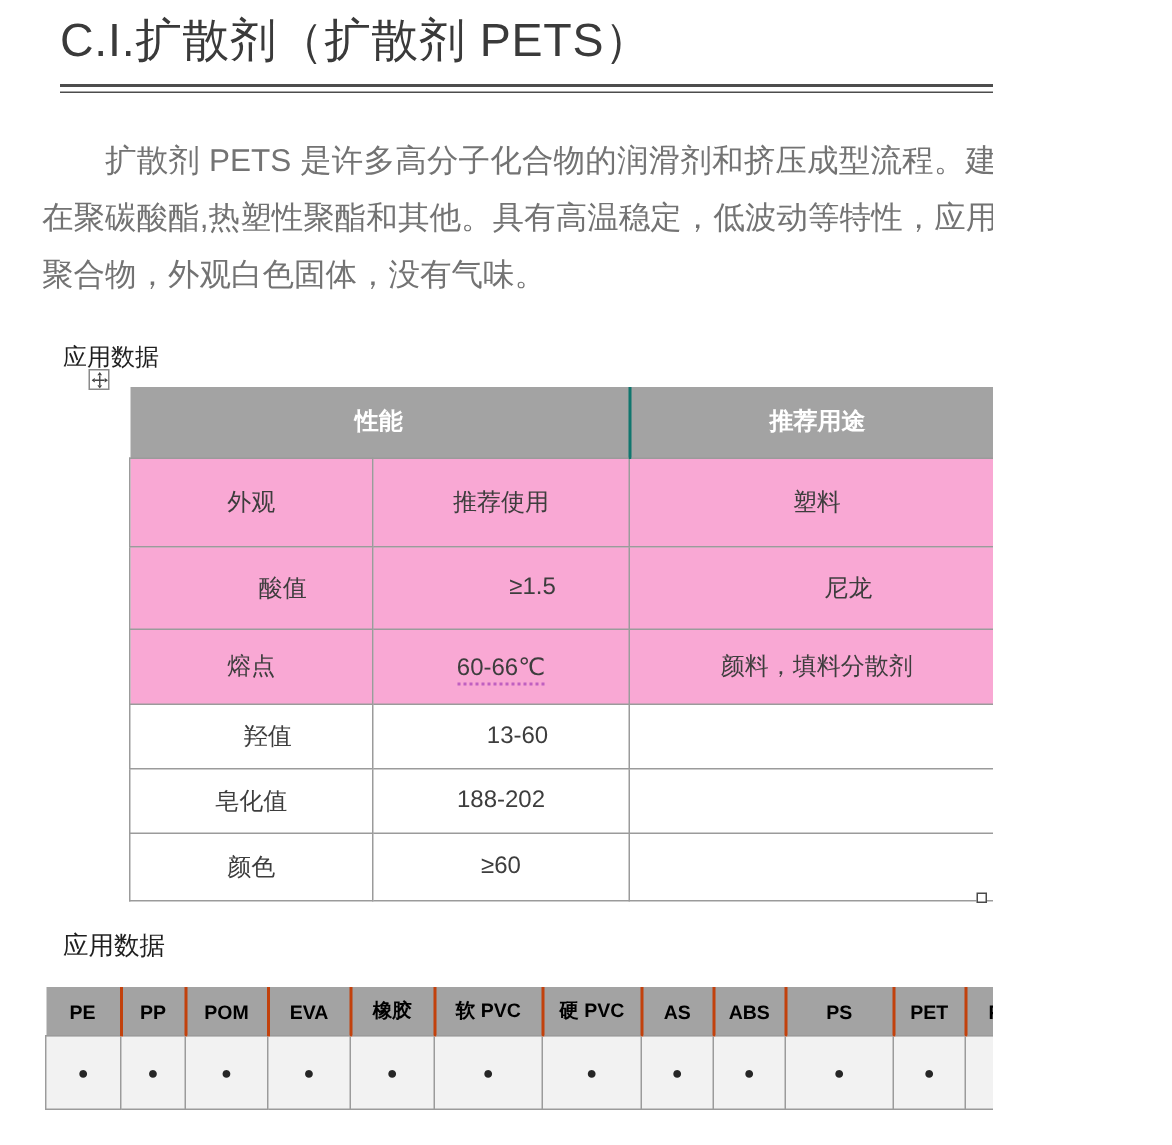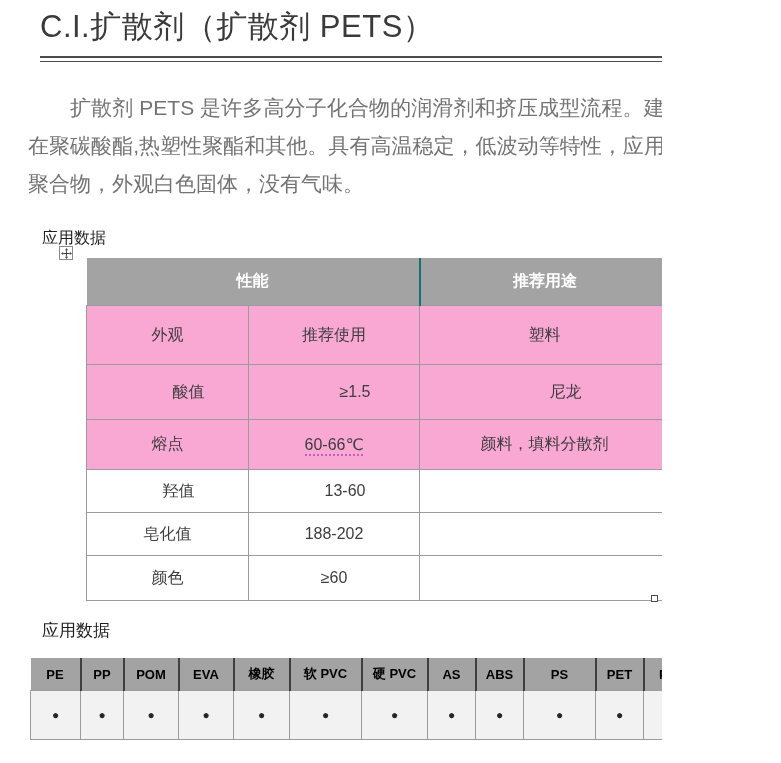--- a/index.html
+++ b/index.html
@@ -29,21 +29,21 @@
   table.t1 tr.plain td{background:#ffffff;}
   tr.r0 td{height:58px;} tr.r1 td{height:54px;padding-left:48px;} tr.r2 td{height:49px;}
   tr.r3 td{height:42px;padding-left:28px;} tr.r4 td{height:42px;} tr.r5 td{height:44px;}
   td.bd-black{border-left:2px solid #1a1a1a;border-bottom:2px solid #1a1a1a;}
   td.bl-black{border-left:2px solid #1a1a1a;}
   .squiggle{border-bottom:2px dotted #c05fc0;padding-bottom:1px;}
 
   
   table.t2{position:absolute;left:30px;top:658px;width:720px;border-collapse:collapse;table-layout:fixed;}
   table.t2 th{background:#a3a3a3;color:#000000;font-size:13px;font-weight:bold;height:30px;border:none;text-align:center;vertical-align:middle;}
-  table.t2 th + th{border-left:2px solid #404040;}
+  table.t2 th + th{border-left:2px solid #c2410c;}
   table.t2 td{border:1px solid #9b9b9b;background:#f2f2f2;height:46px;text-align:center;vertical-align:middle;font-size:12px;color:#262626;}
 
   .note{position:absolute;left:30px;top:740px;font-size:13px;color:#1f1f1f;white-space:nowrap;}
   .note .prefix{margin-right:24px;}
   .note .legend-item{margin-right:20px;}
 </style>
 </head>
 <body>
 
 <div class="page">

